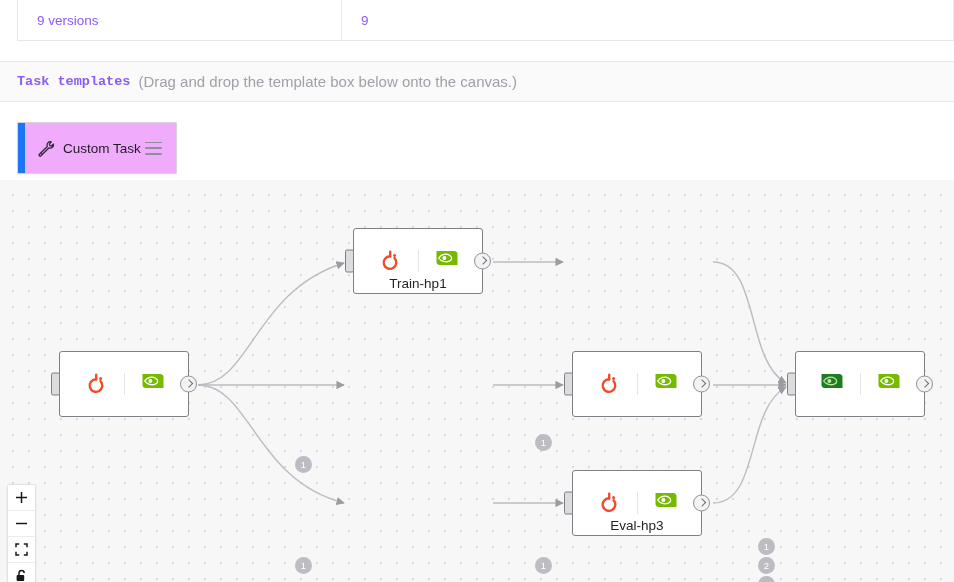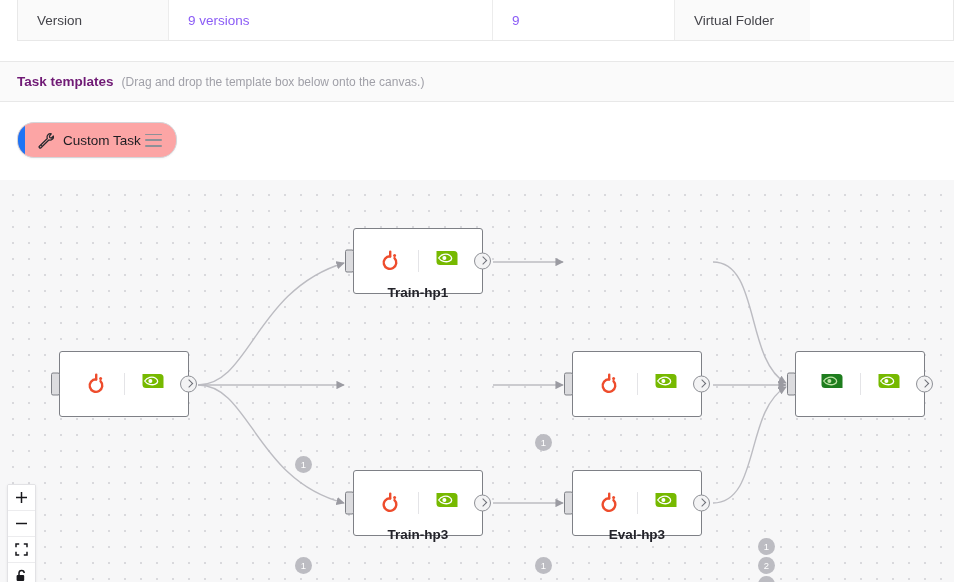--- a/index.html
+++ b/index.html
@@ -32,29 +32,29 @@
   }
   .clock-ic:before{content:"";position:absolute;left:5px;top:2.6px;width:1.3px;height:4.3px;background:#5c6068;}
   .clock-ic:after{content:"";position:absolute;left:5.3px;top:6.2px;width:3.4px;height:1.3px;background:#5c6068;}
 
   
   .tt-bar{
     position:absolute;left:0;top:61px;width:954px;height:41px;
     display:flex;align-items:center;padding-left:17px;box-sizing:border-box;
     background:#fafafa;border-top:1px solid #e8e8e8;border-bottom:1px solid #e8e8e8;
   }
-  .tt-title{font-size:13.5px;font-weight:bold;color:#701a75;}
-  .tt-hint{font-size:12px;color:#a0a0a8;margin-left:8px;}
+  .tt-title{font-size:13.5px;font-weight:bold;color:#8b5cf6;font-family:Liberation Mono, monospace;}
+  .tt-hint{font-size:15px;color:#a0a0a8;margin-left:8px;}
 
   .tmpl-area{
     position:absolute;left:0;top:102px;width:954px;height:78px;background:#ffffff;
   }
   .tmpl-btn{
-    position:absolute;left:17px;top:20px;width:160px;height:36px;
-    background:#fca5a5;border:1px solid #d4d6da;border-radius:17px;
+    position:absolute;left:17px;top:20px;width:160px;height:52px;
+    background:#f0abfc;border:1px solid #d4d6da;border-radius:1px;
     display:flex;align-items:center;box-sizing:border-box;overflow:hidden;
     box-shadow:0 1px 2px rgba(0,0,0,.04);
   }
   .tmpl-accent{width:7px;height:100%;background:#1d74f5;flex:none;}
   .wrench-ic{width:18px;height:18px;margin-left:11px;flex:none;}
   .tmpl-label{font-size:13.5px;color:#1d1d22;margin-left:9px;flex:1;}
   .burger{width:17px;height:13px;margin-right:14px;flex:none;display:flex;flex-direction:column;justify-content:space-between;}
   .burger i{display:block;height:1.7px;background:#8d9097;border-radius:1px;}
 
   
@@ -71,22 +71,22 @@
   .node{position:absolute;box-sizing:border-box;}
   .node-box{
     width:130px;height:66px;background:#fff;border:1.4px solid #7e8086;
     border-radius:3px;display:flex;align-items:center;justify-content:center;
     box-sizing:border-box;position:relative;
   }
   .icons{display:flex;align-items:center;gap:0;}
   .ic{width:28px;height:28px;}
   .ic-sep{width:1px;height:22px;background:#e4e4e7;margin:0 14px;}
   .node-label{
-    position:absolute;left:-22px;width:174px;top:57px;text-align:center;
-    font-size:13.5px;color:#23232a;font-weight:bold;
+    position:absolute;left:-22px;width:174px;top:48px;text-align:center;
+    font-size:13.5px;color:#23232a;
   }
   .port-in{
     position:absolute;left:-9px;top:50%;transform:translateY(-50%);
     width:9px;height:23px;background:#dcdcdf;border:1.4px solid #7e8086;
     box-sizing:border-box;border-radius:2px;
   }
   .port-out{
     position:absolute;right:-9px;top:50%;transform:translateY(-50%);
     width:17px;height:17px;border-radius:50%;background:#f3f3f4;
     border:1.3px solid #8e9096;box-sizing:border-box;
@@ -113,31 +113,25 @@
     border-bottom:1px solid #ececee;box-sizing:border-box;background:#fff;
   }
   .zc-btn:last-child{border-bottom:none;}
 </style>
 </head>
 <body>
 
 <div id="app">
 
   <div class="info-table">
-    <div class="info-cell c-label" style="width:151px">
-      <span>Version</span>
-    </div>
     <div class="info-cell c-val" style="width:324px">
       <span class="link">9 versions</span>
     </div>
     <div class="info-cell c-val" style="width:182px">
       <span class="link">9</span>
-    </div>
-    <div class="info-cell c-label" style="width:135px">
-      <span>Virtual Folder</span>
     </div>
   </div>
 
   <div class="tt-bar">
     <span class="tt-title">Task templates</span>
     <span class="tt-hint">(Drag and drop the template box below onto the canvas.)</span>
   </div>
 
   <div class="tmpl-area">
     <div class="tmpl-btn">
@@ -230,21 +224,23 @@
                 <circle cx="13" cy="12" r="2.3" fill="#fff"></circle>
               </svg>
           </span>
         </div>
         <span class="port-out"></span>
       </div>
       <div class="node-label">Train-hp1</div>
     </div>
 
 
-    <div class="node" style="left:353px;top:290px">
+
+
+    <div class="node" style="left:572px;top:171px">
       <div class="node-box">
         <span class="port-in"></span>
         <div class="icons">
           <span class="ic">
             <svg viewBox="0 0 28 28" width="28" height="28">
                 <g fill="none" stroke="#ee4c2c" stroke-width="2.4" stroke-linecap="round">
                   <path d="M14 9.2 a6.3 6.3 0 1 0 4.5 1.9"></path>
                   <path d="M14.2 4.6 L14.2 9.6"></path>
                 </g>
                 <circle cx="18.6" cy="8.4" r="1.5" fill="#ee4c2c"></circle>
@@ -254,25 +250,23 @@
           <span class="ic">
             <svg viewBox="0 0 32 24" width="28" height="22">
                 <path d="M4 4 h20 a4 4 0 0 1 4 4 v12 h-20 a4 4 0 0 1 -4 -4 z" fill="#76b900"></path>
                 <path d="M6.5 12 c2.6-4.2 8.6-5.6 12.5-3.2 3.2 2 3.1 5.4-.3 6.8-4 1.6-9.6.3-12.2-3.6z" fill="none" stroke="#fff" stroke-width="1.5"></path>
                 <circle cx="13" cy="12" r="2.3" fill="#fff"></circle>
               </svg>
           </span>
         </div>
         <span class="port-out"></span>
       </div>
-      <div class="node-label">Train-hp3</div>
-    </div>
-
-
-    <div class="node" style="left:572px;top:171px">
+    </div>
+
+    <div class="node" style="left:572px;top:290px">
       <div class="node-box">
         <span class="port-in"></span>
         <div class="icons">
           <span class="ic">
             <svg viewBox="0 0 28 28" width="28" height="28">
                 <g fill="none" stroke="#ee4c2c" stroke-width="2.4" stroke-linecap="round">
                   <path d="M14 9.2 a6.3 6.3 0 1 0 4.5 1.9"></path>
                   <path d="M14.2 4.6 L14.2 9.6"></path>
                 </g>
                 <circle cx="18.6" cy="8.4" r="1.5" fill="#ee4c2c"></circle>
@@ -282,46 +276,20 @@
           <span class="ic">
             <svg viewBox="0 0 32 24" width="28" height="22">
                 <path d="M4 4 h20 a4 4 0 0 1 4 4 v12 h-20 a4 4 0 0 1 -4 -4 z" fill="#76b900"></path>
                 <path d="M6.5 12 c2.6-4.2 8.6-5.6 12.5-3.2 3.2 2 3.1 5.4-.3 6.8-4 1.6-9.6.3-12.2-3.6z" fill="none" stroke="#fff" stroke-width="1.5"></path>
                 <circle cx="13" cy="12" r="2.3" fill="#fff"></circle>
               </svg>
           </span>
         </div>
         <span class="port-out"></span>
       </div>
-    </div>
-
-    <div class="node" style="left:572px;top:290px">
-      <div class="node-box">
-        <span class="port-in"></span>
-        <div class="icons">
-          <span class="ic">
-            <svg viewBox="0 0 28 28" width="28" height="28">
-                <g fill="none" stroke="#ee4c2c" stroke-width="2.4" stroke-linecap="round">
-                  <path d="M14 9.2 a6.3 6.3 0 1 0 4.5 1.9"></path>
-                  <path d="M14.2 4.6 L14.2 9.6"></path>
-                </g>
-                <circle cx="18.6" cy="8.4" r="1.5" fill="#ee4c2c"></circle>
-              </svg>
-          </span>
-          <span class="ic-sep"></span>
-          <span class="ic">
-            <svg viewBox="0 0 32 24" width="28" height="22">
-                <path d="M4 4 h20 a4 4 0 0 1 4 4 v12 h-20 a4 4 0 0 1 -4 -4 z" fill="#76b900"></path>
-                <path d="M6.5 12 c2.6-4.2 8.6-5.6 12.5-3.2 3.2 2 3.1 5.4-.3 6.8-4 1.6-9.6.3-12.2-3.6z" fill="none" stroke="#fff" stroke-width="1.5"></path>
-                <circle cx="13" cy="12" r="2.3" fill="#fff"></circle>
-              </svg>
-          </span>
-        </div>
-        <span class="port-out"></span>
-      </div>
       <div class="node-label">Eval-hp3</div>
     </div>
 
     <div class="node" style="left:795px;top:171px">
       <div class="node-box">
         <span class="port-in"></span>
         <div class="icons">
           <span class="ic">
             <svg viewBox="0 0 32 24" width="28" height="22">
                 <path d="M4 4 h20 a4 4 0 0 1 4 4 v12 h-20 a4 4 0 0 1 -4 -4 z" fill="#1e7d1e"></path>

